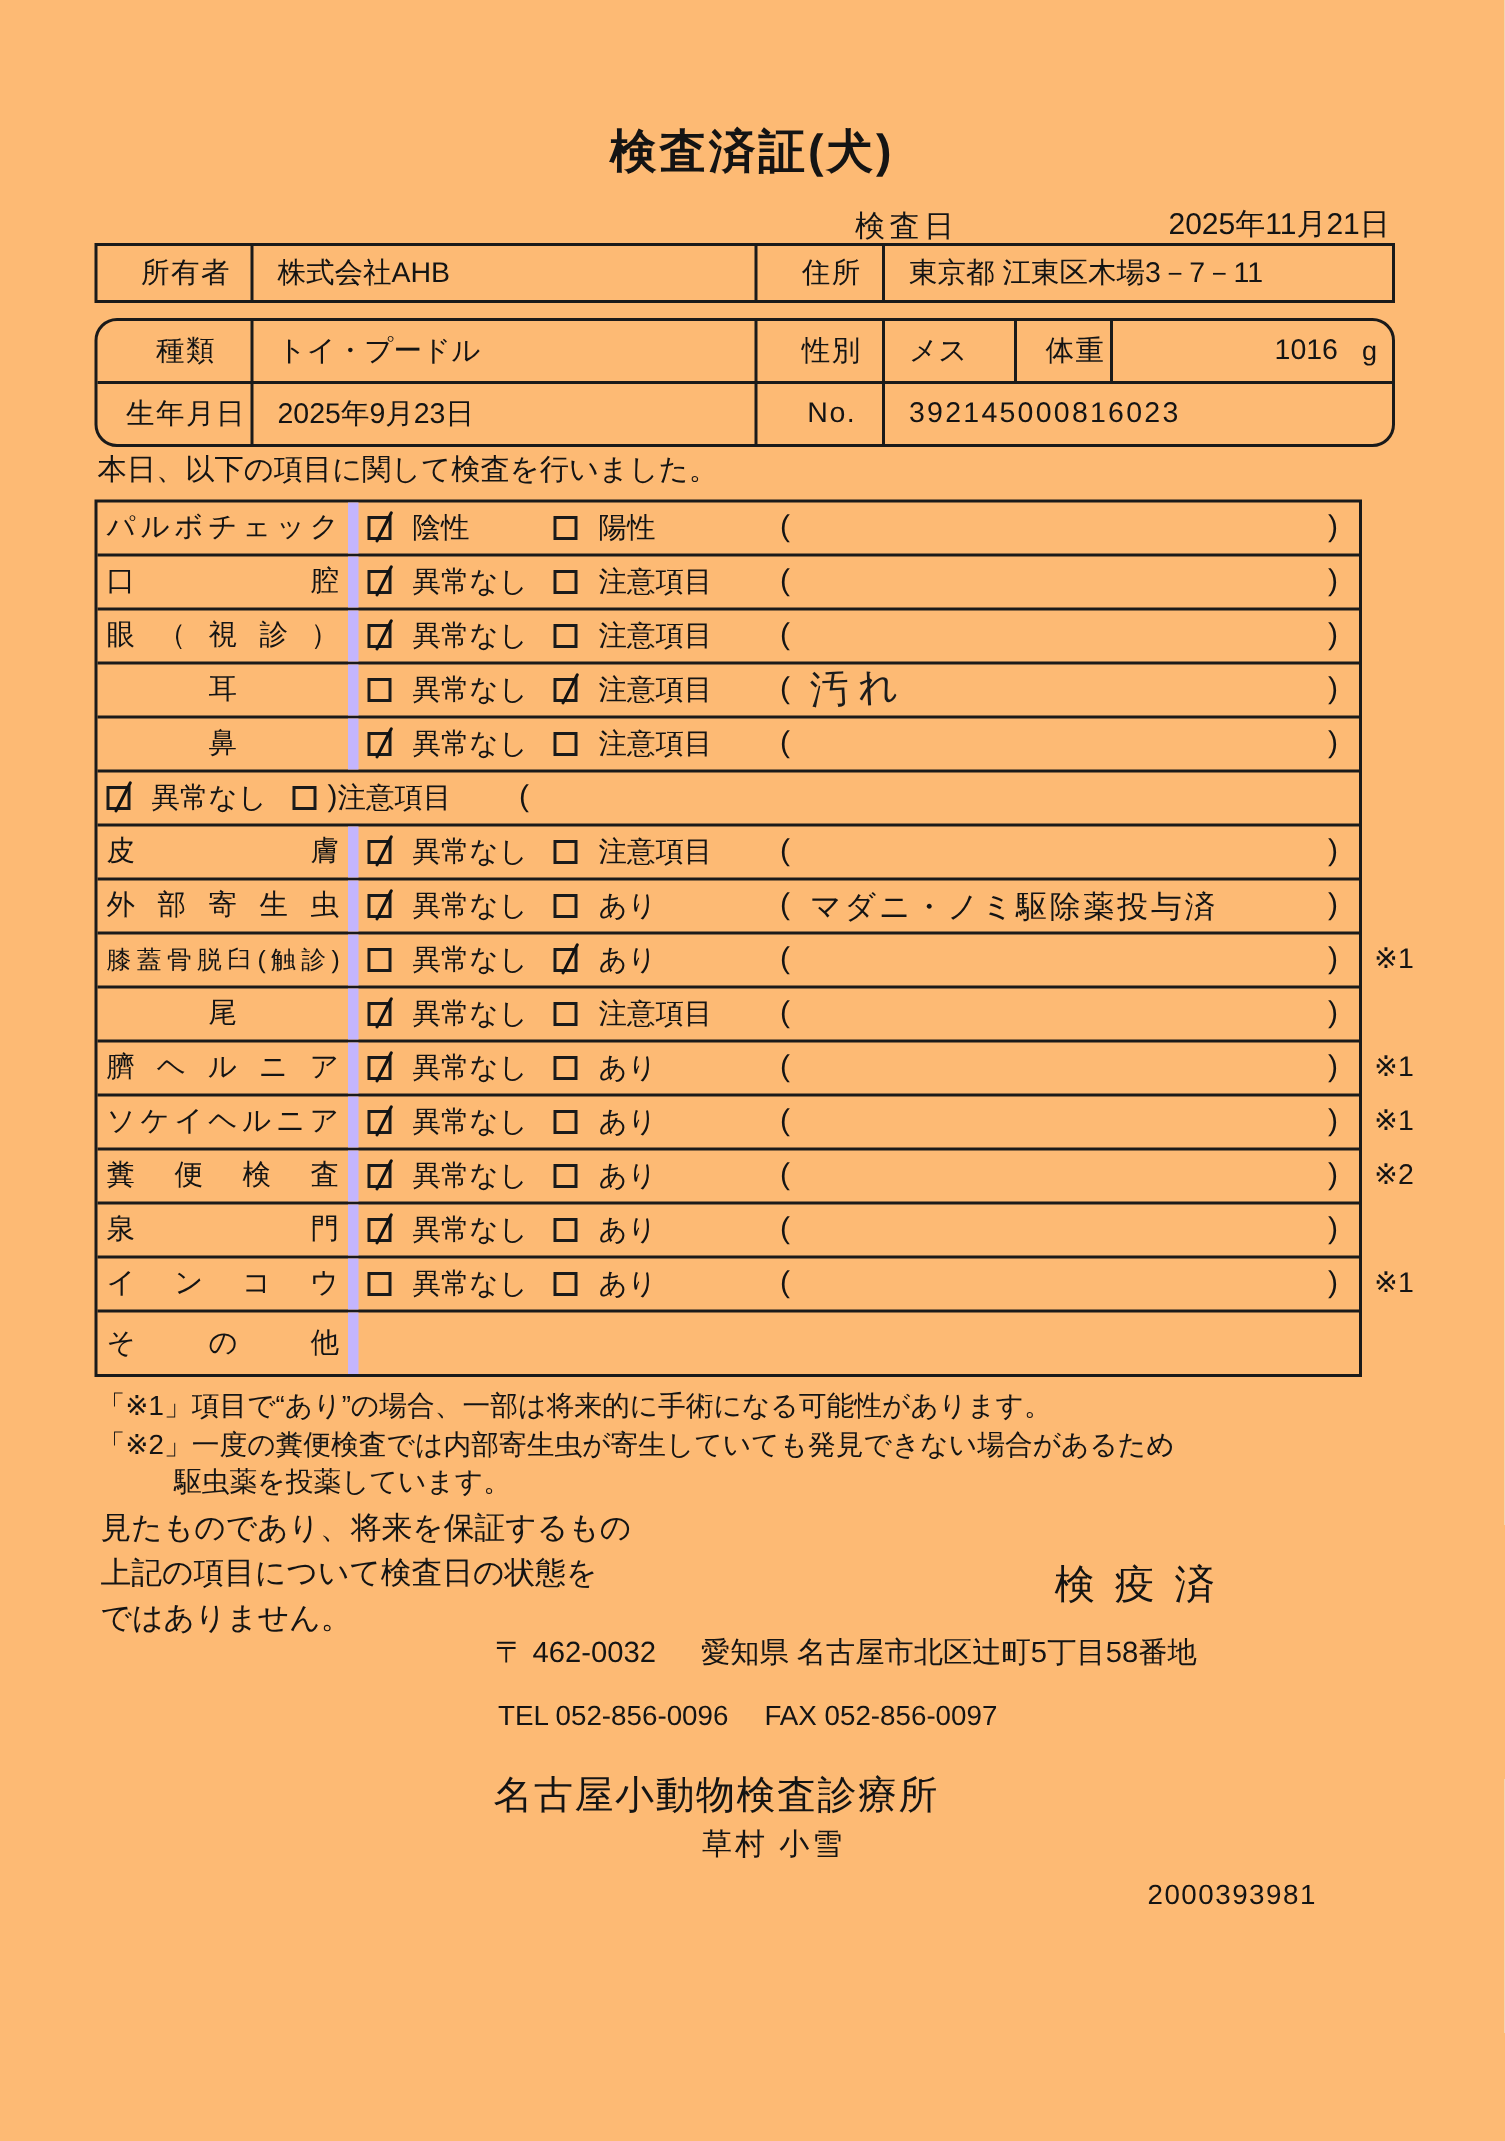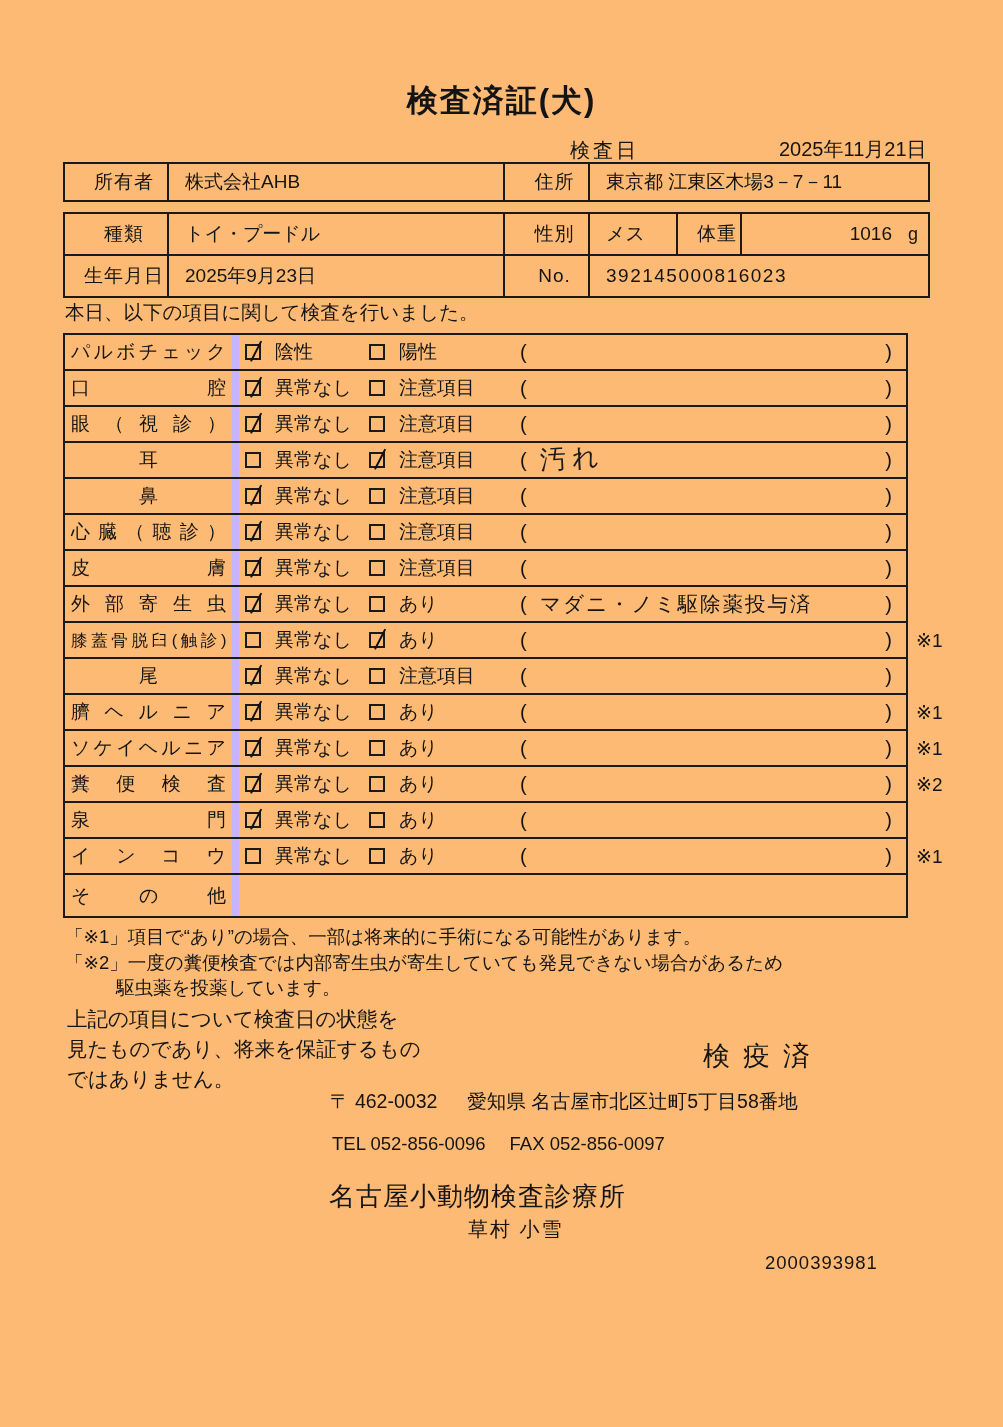--- a/index.html
+++ b/index.html
@@ -19,21 +19,21 @@
   .exam-date-value{left:779px;top:136px;font-size:20px;}
 
   
   .itable{border:2px solid #1a1a1a;display:grid;box-sizing:border-box;}
   .itable .cell{border-right:2px solid #1a1a1a;display:flex;align-items:center;box-sizing:border-box;
                 font-size:19px;white-space:nowrap;overflow:visible;padding-left:16px;}
   .itable .cell:last-child{border-right:none;}
   .lbl{justify-content:center;letter-spacing:1px;}
   .val{padding-left:12px;}
   .owner-table{left:63px;top:162px;width:867px;grid-template-columns:104px 336px 85px 1fr;height:40px;}
-  .pet-table{left:63px;top:212px;width:867px;}
+  .pet-table{left:63px;top:212px;width:867px;border-radius:15px;}
   .pet-row{display:grid;height:40px;}
   .pet-row1{grid-template-columns:104px 336px 85px 88px 64px 1fr;border-bottom:2px solid #1a1a1a;}
   .pet-row2{grid-template-columns:104px 336px 85px 1fr;}
   .weight-cell{justify-content:flex-end;padding-right:10px;}
   .weight-unit{margin-left:16px;font-size:18px;}
   .num-val{letter-spacing:1.5px;font-size:20px;}
 
   .intro-line{left:65px;top:299px;font-size:19.5px;}
 
   
@@ -210,21 +210,20 @@
             <span>注意項目</span>
           </span>
         <span class="po">(</span>
         <span class="note"></span>
         <span class="pc">)</span>
       </div>
       <span class="mk"></span>
     </div>
 
     <div class="cl-row ck1">
-      <div class="cl-item">心臓（聴診）</div>
       <div class="cl-body">
         <span class="opt opt1">
             <span class="cb">
               <span class="tick"></span>
             </span>
             <span>異常なし</span>
           </span>
         <span class="opt opt2">
             <span class="cb"></span>
             <span>注意項目</span>
@@ -419,22 +418,22 @@
       <div class="cl-body"></div>
     </div>
 
   </div>
 
   <div class="abs fn1">「※1」項目で“あり”の場合、一部は将来的に手術になる可能性があります。</div>
   <div class="abs fn2a">「※2」一度の糞便検査では内部寄生虫が寄生していても発見できない場合があるため</div>
   <div class="abs fn2b">駆虫薬を投薬しています。</div>
 
   <div class="abs disclaimer">
+    <div>見たものであり、将来を保証するもの</div>
     <div>上記の項目について検査日の状態を</div>
-    <div>見たものであり、将来を保証するもの</div>
     <div>ではありません。</div>
   </div>
 
   <div class="abs stamp">検疫済</div>
 
   <div class="abs postal-line">
     <span>〒 462-0032</span><span class="postal-gap">愛知県 名古屋市北区辻町5丁目58番地</span>
   </div>
   <div class="abs tel-line">
     <span>TEL 052-856-0096</span><span class="tel-gap">FAX 052-856-0097</span>

